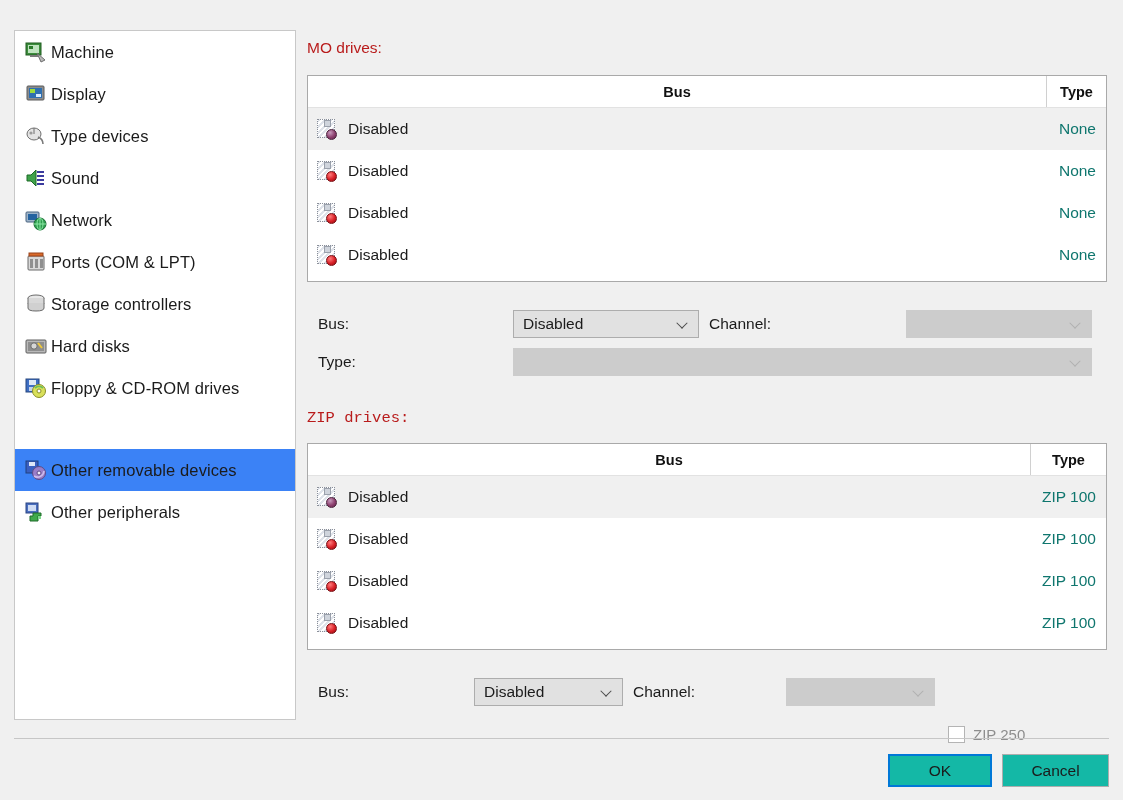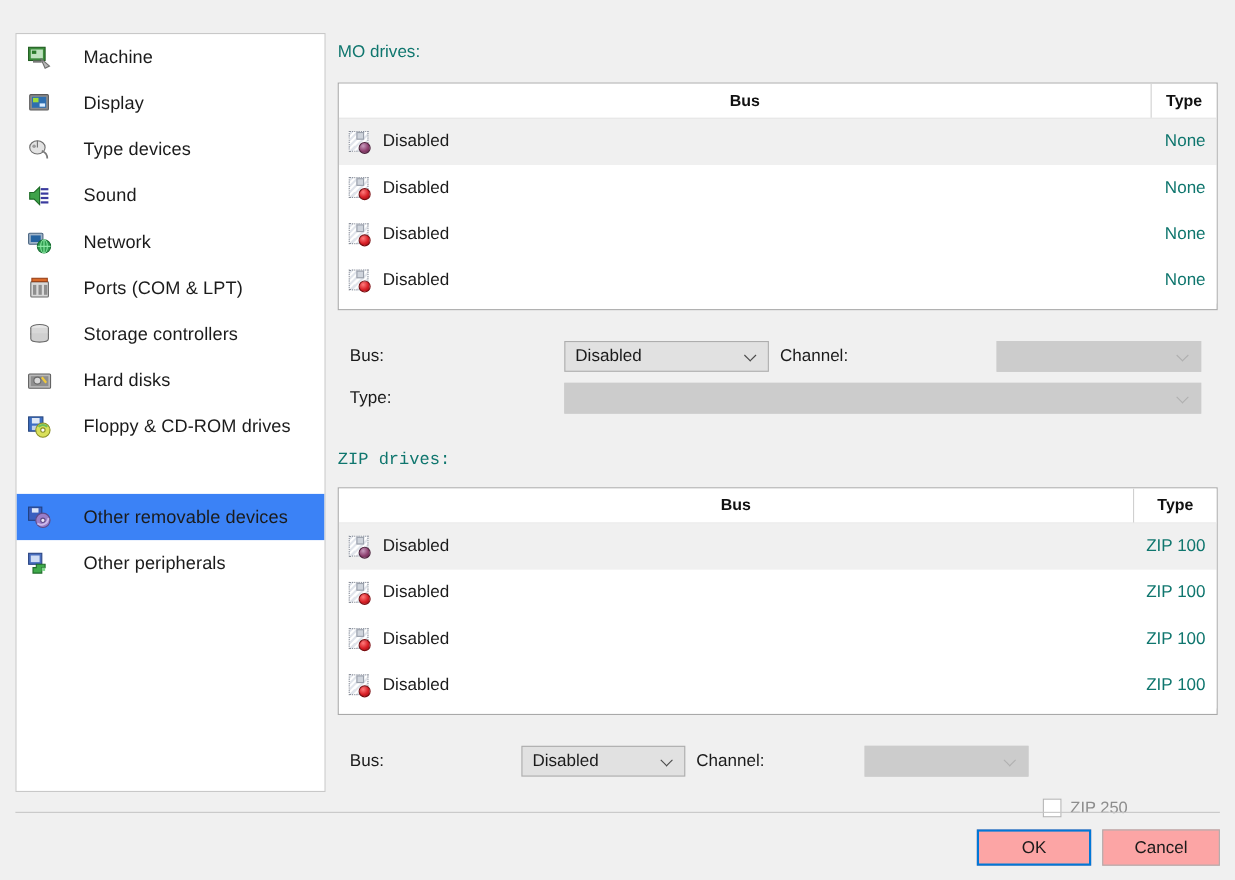--- a/index.html
+++ b/index.html
@@ -24,21 +24,21 @@
     width: 282px; height: 690px;
     background: #ffffff;
     border: 1px solid #c8c8c8;
     overflow: hidden;
   }
   .side-item {
     display: flex;
     align-items: center;
     height: 42px;
     padding-left: 10px;
-    gap: 29px;
+    gap: 4px;
     cursor: default;
   }
   .side-item.selected { background: #3b82f6; margin-top: 40px; }
   .side-label {
     font-size: 16.5px;
     color: #1b1b1b;
     letter-spacing: 0.1px;
     white-space: nowrap;
   }
   .side-icon {
@@ -46,21 +46,21 @@
     flex: 0 0 22px;
     position: relative;
   }
 
   
   .pane { position: absolute; left: 307px; top: 0; width: 806px; height: 800px; }
 
   .section-label {
     position: absolute;
     font-size: 15.5px;
-    color: #0f766e;
+    color: #b91c1c;
   }
 
   
   .listbox {
     position: absolute;
     background: #ffffff;
     border: 1px solid #a9a9a9;
     overflow: hidden;
   }
   .lb-header {
@@ -206,21 +206,21 @@
   
   .divider {
     position: absolute;
     left: 14px; top: 738px;
     width: 1095px; height: 1px;
     background: #c6c6c6;
   }
   .btn {
     position: absolute;
     height: 33px;
-    background: #fca5a5;
+    background: #14b8a6;
     border: 1px solid #adadad;
     display: flex;
     align-items: center;
     justify-content: center;
     font-size: 15.5px;
     color: #1b1b1b;
     cursor: default;
     user-select: none;
   }
   .btn.default {

